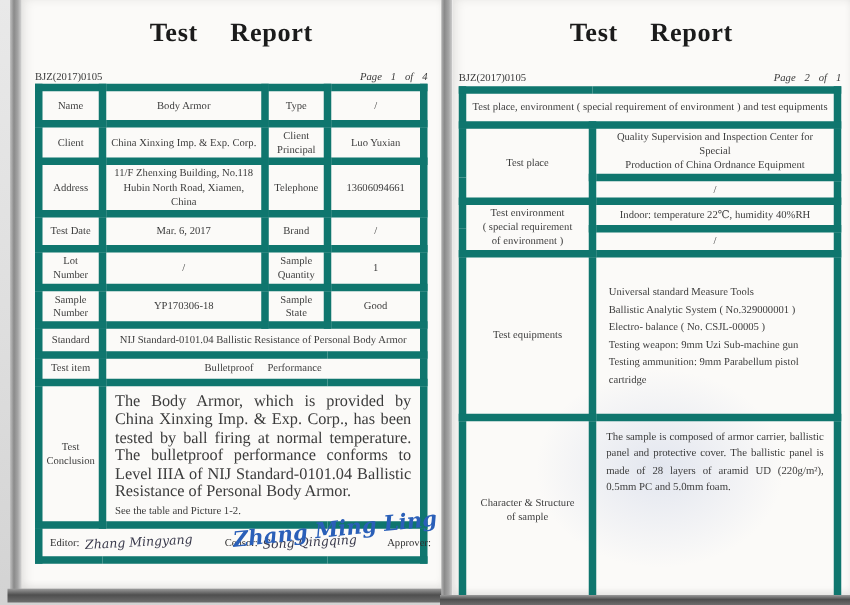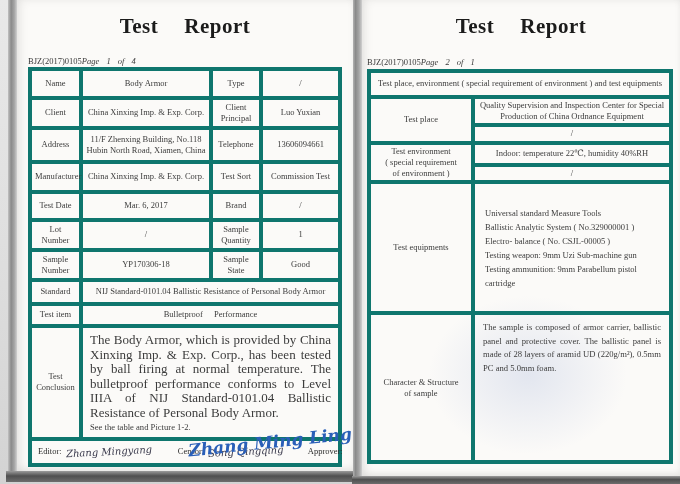--- a/index.html
+++ b/index.html
@@ -15,29 +15,29 @@
   .bstrip2{left:352px;top:476px;width:328px;height:8px;}
 
   .page{position:absolute;top:0;background:#fbfaf8;box-shadow:inset 4px 0 8px rgba(0,0,0,0.07), inset 0 -3px 6px rgba(0,0,0,0.05);}
   .page1{left:17px;width:336px;height:471px;}
   .page2{left:362px;width:318px;height:476px;}
   .blob{position:absolute;left:66px;top:295px;width:200px;height:160px;background:radial-gradient(ellipse at center,rgba(170,184,219,0.30) 0%,rgba(170,184,219,0) 70%);pointer-events:none;}
 
   .title{position:absolute;top:14px;left:0;width:100%;text-align:center;font-size:21px;font-weight:bold;color:#1b1b1b;letter-spacing:0.5px;}
   .wgap{display:inline-block;width:26px;}
 
-  .hdrline{position:absolute;display:flex;justify-content:flex-start;font-size:8.5px;color:#3a3a3a;}
+  .hdrline{position:absolute;display:flex;justify-content:space-between;font-size:8.5px;color:#3a3a3a;}
   .p1-hdr{top:56px;left:11px;width:314px;}
   .p2-hdr{top:57px;left:5px;width:306px;}
   .pagelabel{word-spacing:5px;font-style:italic;}
 
   table{border-collapse:collapse;table-layout:fixed;position:absolute;}
   .t1{top:67px;left:11px;width:314px;}
   .t2{top:69px;left:5px;width:306px;}
-  td{border:4px solid #0f766e;font-size:8.5px;color:#3c3c3c;text-align:center;vertical-align:middle;padding:1px 3px;line-height:1.32;overflow:visible;margin-left:26px;}
+  td{border:6px solid #0f766e;font-size:8.5px;color:#3c3c3c;text-align:center;vertical-align:middle;padding:1px 3px;line-height:1.32;overflow:visible;margin-left:26px;}
   .prelines{white-space:pre-line;}
   .wide-words{word-spacing:9px;}
 
   .concl-cell{vertical-align:top;text-align:left;padding:5px 7px 2px 7px;}
   .concl-para{font-size:13px;line-height:14.5px;text-align:justify;color:#3c3c3c;}
   .concl-note{font-size:8.6px;line-height:14.5px;text-align:left;color:#3c3c3c;}
 
   .sigcell{position:relative;padding:0 0 0 6px;height:22px;}
   .sigrow{display:flex;align-items:center;gap:4px;font-size:8.5px;}
   .siglabel{font-weight:normal;color:#2e2e2e;white-space:nowrap;}
@@ -88,26 +88,20 @@
 Principal</td>
         <td>Luo Yuxian</td>
       </tr>
       <tr style="height:34px">
         <td class="lblcell">Address</td>
         <td class="prelines">11/F Zhenxing Building, No.118
 Hubin North Road, Xiamen, China</td>
         <td class="lblcell">Telephone</td>
         <td>13606094661</td>
       </tr>
-      <tr style="height:30px">
-        <td class="lblcell">Manufacturer</td>
-        <td>China Xinxing Imp. &amp; Exp. Corp.</td>
-        <td class="lblcell">Test Sort</td>
-        <td>Commission Test</td>
-      </tr>
       <tr style="height:28px">
         <td class="lblcell">Test Date</td>
         <td>Mar. 6, 2017</td>
         <td class="lblcell">Brand</td>
         <td>/</td>
       </tr>
       <tr style="height:30px">
         <td class="lblcell prelines">Lot
 Number</td>
         <td>/</td>

